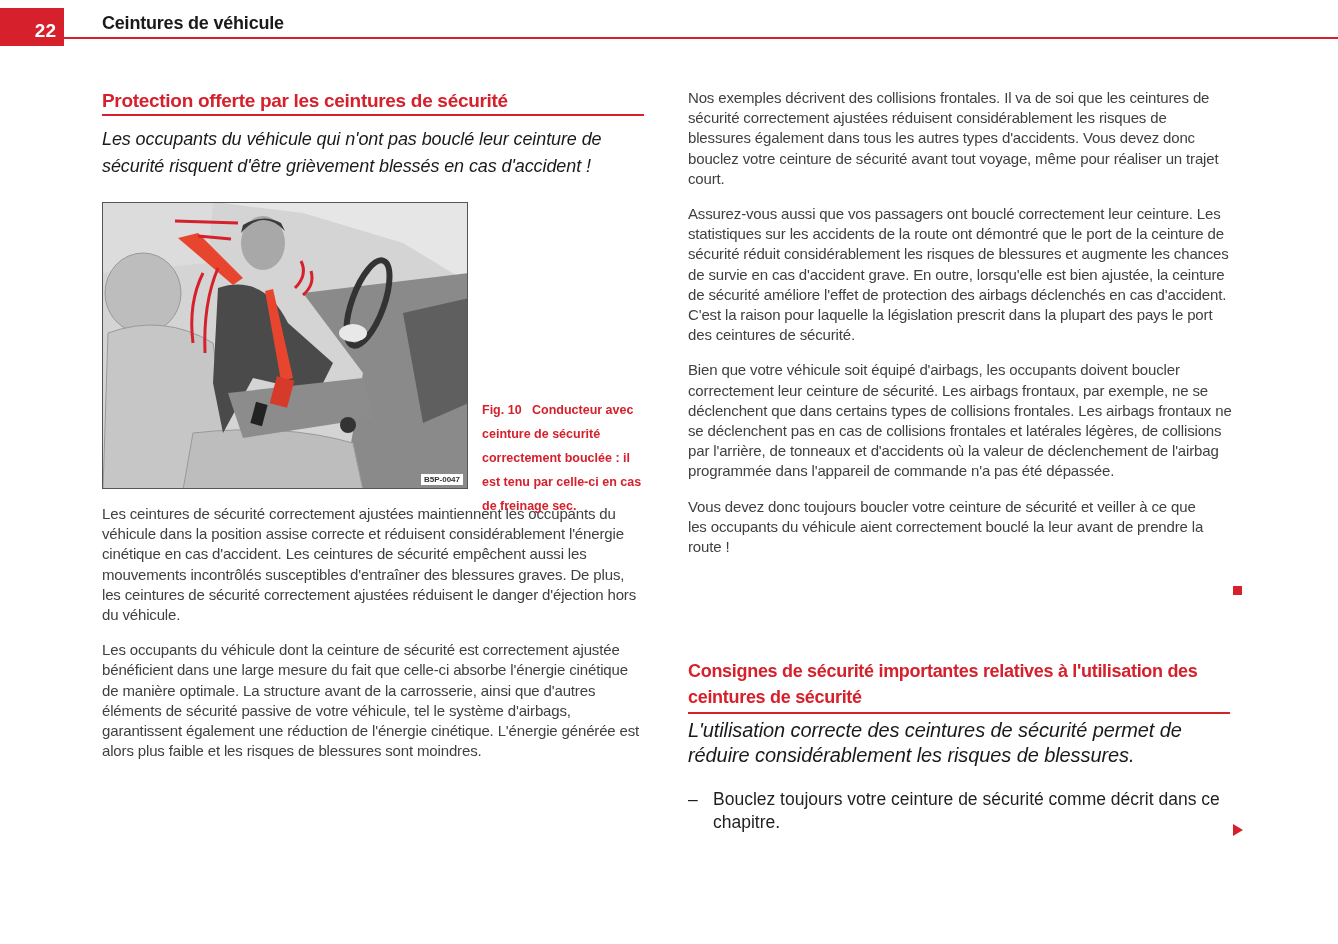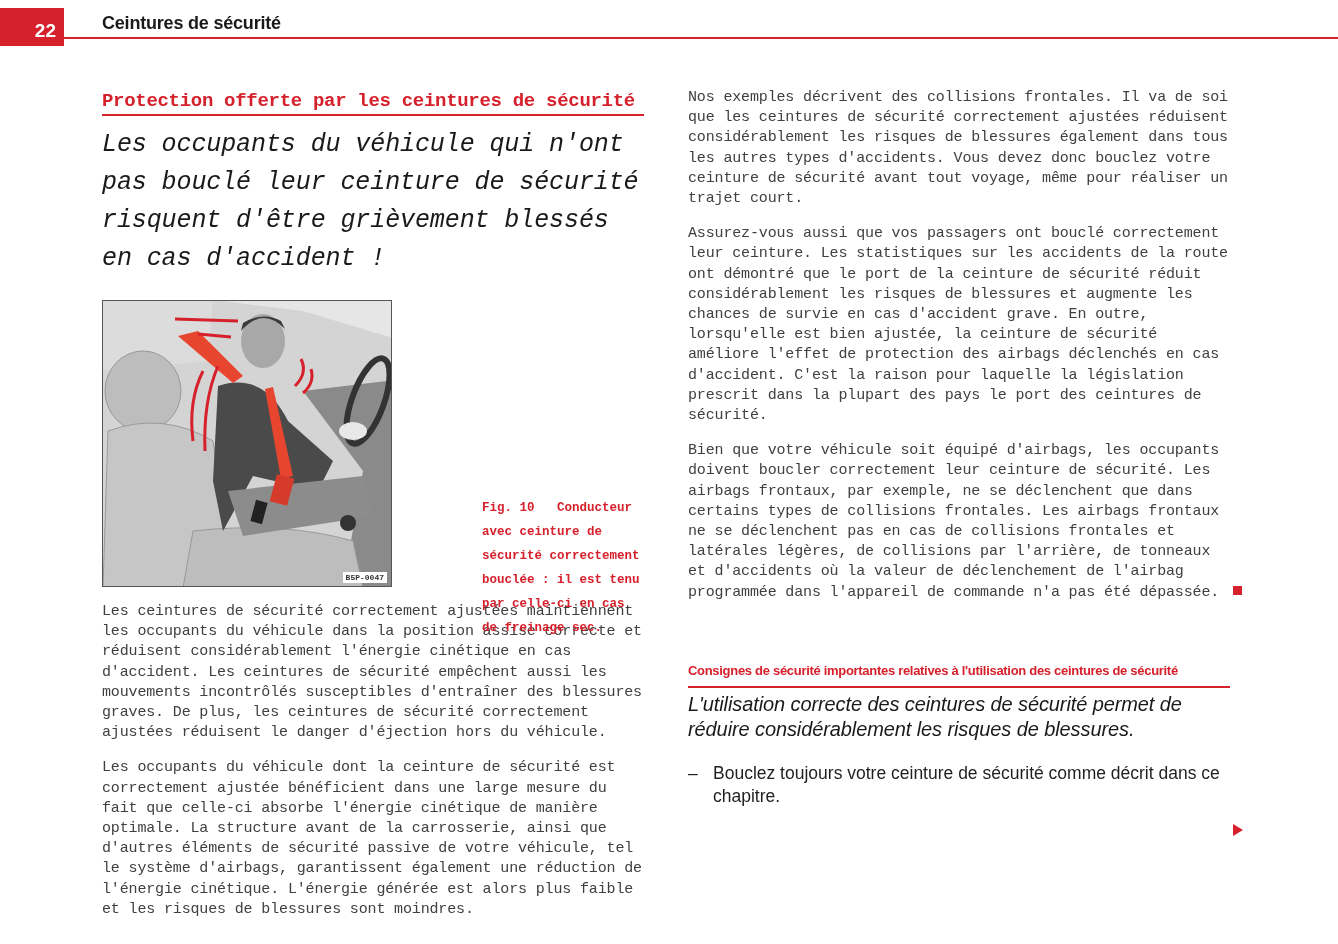--- a/index.html
+++ b/index.html
@@ -13,73 +13,73 @@
     display: flex; align-items: flex-end; justify-content: flex-end;
     padding: 0 8px 4px 0; box-sizing: border-box;
   }
   .header-line {
     position: absolute; left: 64px; right: 0; top: 37px; height: 2px; background: #d6202b;
   }
   .header-title {
     position: absolute; left: 102px; top: 13px; font-size: 18px; font-weight: bold; color: #1a1a1a;
     letter-spacing: -0.2px;
   }
-  .col { position: absolute; font-family: Liberation Mono, monospace; }
+  .col { position: absolute; }
   .col-left { left: 102px; top: 88px; width: 542px; }
   .col-right { left: 688px; top: 88px; width: 545px; }
   .section-title {
     color: #d6202b; font-weight: bold; font-size: 19px; line-height: 26px;
     border-bottom: 2px solid #d6202b; padding-bottom: 0px; margin: 0;
     letter-spacing: -0.3px;
   }
   .intro {
-    font-style: italic; font-size: 25px; line-height: 38px; color: #1a1a1a;
+    font-style: italic; font-size: 18px; line-height: 27px; color: #1a1a1a;
     margin: 10px 0 0 0; letter-spacing: -0.1px;
   }
   p.body {
     font-size: 15px; line-height: 20.2px; margin: 0 0 15px 0; color: #404040;
     letter-spacing: -0.15px;
   }
   .figure-row { position: relative; height: 290px; margin-top: 22px; }
   .figure-img {
-    position: absolute; left: 0; top: 0; width: 290px; height: 287px;
+    position: absolute; left: 0; top: 0; width: 366px; height: 287px;
     border: 1px solid #555; box-sizing: border-box; overflow: hidden; background: #c9c9c9;
   }
   .figure-code {
     position: absolute; right: 4px; bottom: 3px; background: #fff; color: #333;
     font-size: 8px; padding: 1px 3px; font-weight: bold;
   }
   .figure-caption {
     position: absolute; left: 380px; top: 196px; width: 165px;
     color: #d6202b; font-weight: bold; font-size: 12.5px; line-height: 24px;
   }
   .end-mark {
     position: absolute; left: 1233px; top: 586px; width: 9px; height: 9px; background: #d6202b;
   }
   .next-arrow {
     position: absolute; left: 1233px; top: 824px; width: 0; height: 0;
     border-top: 6px solid transparent; border-bottom: 6px solid transparent;
     border-left: 10px solid #d6202b;
   }
   .section2 { position: absolute; left: 688px; top: 658px; width: 542px; }
-  .section2 .section-title { font-size: 13px; line-height: 26px; padding-bottom: 2px; }
+  .section2 .section-title { font-size: 18px; line-height: 26px; padding-bottom: 2px; }
   .section2 .intro { margin-top: 4px; font-size: 20px; line-height: 25px; }
   .bullet {
     display: flex; margin-top: 20px; font-size: 17.5px; line-height: 23px; color: #1f1f1f;
   }
   .bullet .dash { width: 25px; flex: none; }
 </style>
 </head>
 <body>
 
 <div class="page-num-box">
   <span>22</span>
 </div>
 <div class="header-line"></div>
-<div class="header-title">Ceintures de sécurité</div>
+<div class="header-title">Ceintures de véhicule</div>
 
 <div class="col col-left">
   <h2 class="section-title">Protection offerte par les ceintures de sécurité</h2>
   <p class="intro">Les occupants du véhicule qui n'ont pas bouclé leur ceinture de sécurité risquent d'être grièvement blessés en cas d'accident !</p>
 
   <div class="figure-row">
     <div class="figure-img">
       <svg width="366" height="287" viewBox="0 0 366 287" xmlns="http://www.w3.org/2000/svg">
         <rect width="366" height="287" fill="#d4d4d4"></rect>
 
@@ -129,20 +129,21 @@
   </div>
 
   <p class="body" style="margin-top:12px">Les ceintures de sécurité correctement ajustées maintiennent les occupants du véhicule dans la position assise correcte et réduisent considérablement l'énergie cinétique en cas d'accident. Les ceintures de sécurité empêchent aussi les mouvements incontrôlés susceptibles d'entraîner des blessures graves. De plus, les ceintures de sécurité correctement ajustées réduisent le danger d'éjection hors du véhicule.</p>
   <p class="body">Les occupants du véhicule dont la ceinture de sécurité est correctement ajustée bénéficient dans une large mesure du fait que celle-ci absorbe l'énergie cinétique de manière optimale. La structure avant de la carrosserie, ainsi que d'autres éléments de sécurité passive de votre véhicule, tel le système d'airbags, garantissent également une réduction de l'énergie cinétique. L'énergie générée est alors plus faible et les risques de blessures sont moindres.</p>
 </div>
 
 <div class="col col-right">
   <p class="body">Nos exemples décrivent des collisions frontales. Il va de soi que les ceintures de sécurité correctement ajustées réduisent considérablement les risques de blessures également dans tous les autres types d'accidents. Vous devez donc bouclez votre ceinture de sécurité avant tout voyage, même pour réaliser un trajet court.</p>
   <p class="body">Assurez-vous aussi que vos passagers ont bouclé correctement leur ceinture. Les statistiques sur les accidents de la route ont démontré que le port de la ceinture de sécurité réduit considérablement les risques de blessures et augmente les chances de survie en cas d'accident grave. En outre, lorsqu'elle est bien ajustée, la ceinture de sécurité améliore l'effet de protection des airbags déclenchés en cas d'accident. C'est la raison pour laquelle la législation prescrit dans la plupart des pays le port des ceintures de sécurité.</p>
   <p class="body">Bien que votre véhicule soit équipé d'airbags, les occupants doivent boucler correctement leur ceinture de sécurité. Les airbags frontaux, par exemple, ne se déclenchent que dans certains types de collisions frontales. Les airbags frontaux ne se déclenchent pas en cas de collisions frontales et latérales légères, de collisions par l'arrière, de tonneaux et d'accidents où la valeur de déclenchement de l'airbag programmée dans l'appareil de commande n'a pas été dépassée.</p>
+  <p class="body" style="width:530px">Vous devez donc toujours boucler votre ceinture de sécurité et veiller à ce que les occupants du véhicule aient correctement bouclé la leur avant de prendre la route !</p>
 </div>
 <div class="end-mark"></div>
 
 <div class="section2">
   <h2 class="section-title">Consignes de sécurité importantes relatives à l'utilisation des ceintures de sécurité</h2>
   <p class="intro">L'utilisation correcte des ceintures de sécurité permet de réduire considérablement les risques de blessures.</p>
   <div class="bullet">
     <span class="dash">–</span>
     <span>Bouclez toujours votre ceinture de sécurité comme décrit dans ce chapitre.</span>
   </div>

